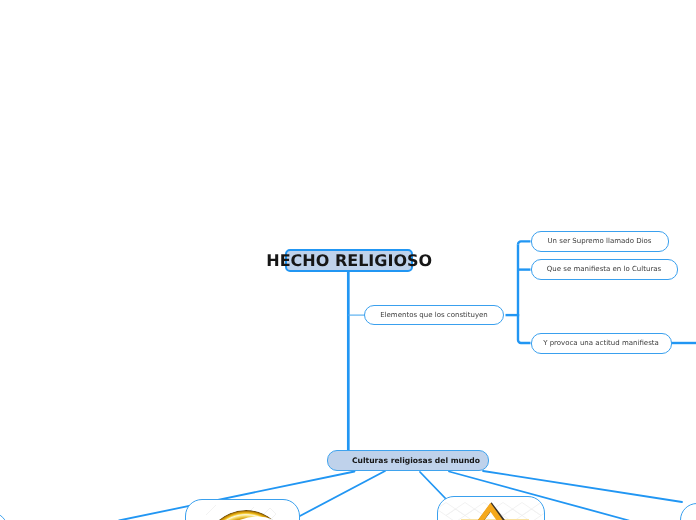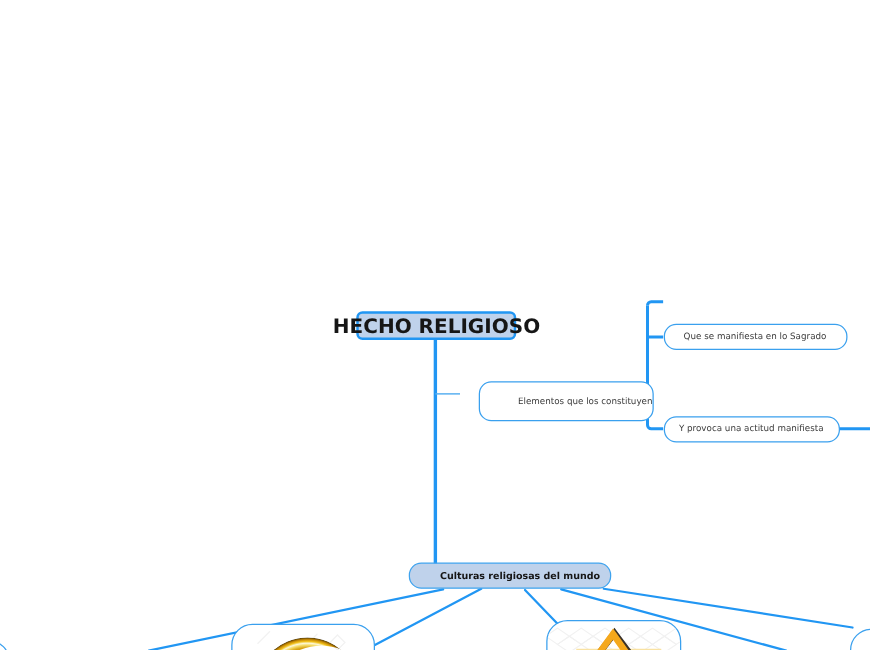--- a/index.html
+++ b/index.html
@@ -102,27 +102,30 @@
   </div>
 
   <div class="n-img" style="position:absolute;left:680px;top:503px;width:106px;height:40px;"></div>
 
   <div class="n-img" style="position:absolute;left:-100px;top:512px;width:106px;height:40px;"></div>
 
   <div class="node n-root" style="left:285.2px;top:248.8px;width:128px;height:23.6px;">
     <span>HECHO RELIGIOSO</span>
   </div>
 
-  <div class="node n-leaf" style="left:383px;top:305px;width:140px;height:32px;justify-content:flex-end;">
+  <div class="node n-leaf" style="left:364px;top:305px;width:140px;height:20px;">
     <span>Elementos que los constituyen</span>
   </div>
 
+  <div class="node n-leaf" style="left:530.5px;top:231px;width:138px;height:20.5px;">
+    <span>Un ser Supremo llamado Dios</span>
+  </div>
 
   <div class="node n-leaf" style="left:530.5px;top:259px;width:147px;height:20.5px;">
-    <span>Que se manifiesta en lo Sagrado</span>
+    <span>Que se manifiesta en lo Culturas</span>
   </div>
 
   <div class="node n-leaf" style="left:530.5px;top:333px;width:141px;height:20.5px;">
     <span>Y provoca una actitud manifiesta</span>
   </div>
 
   <div class="node n-sub" style="left:327px;top:450px;width:162px;height:20.5px;">
     <span>Culturas religiosas del mundo</span>
   </div>
 </div>

